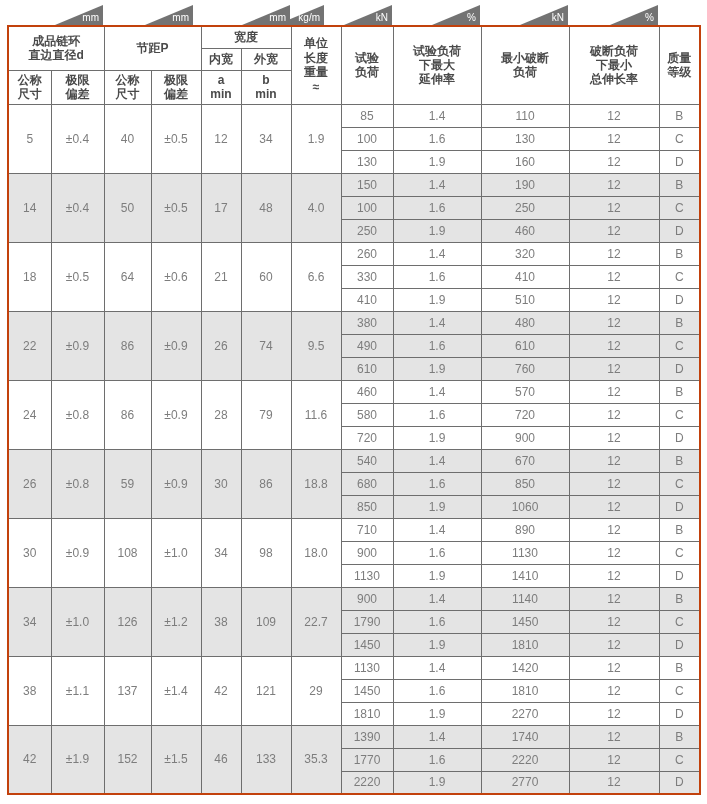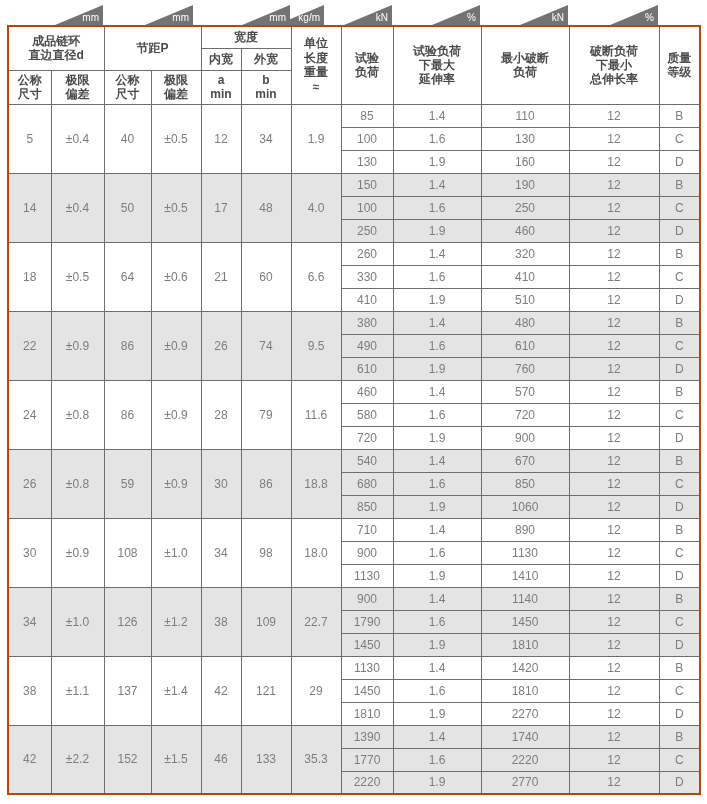--- a/index.html
+++ b/index.html
@@ -423,21 +423,21 @@
         </tr>
         <tr>
           <td>1810</td>
           <td>1.9</td>
           <td>2270</td>
           <td>12</td>
           <td>D</td>
         </tr>
         <tr class="alt group-start">
           <td rowspan="3">42</td>
-          <td rowspan="3">±2.2</td>
+          <td rowspan="3">±1.9</td>
           <td rowspan="3">152</td>
           <td rowspan="3">±1.5</td>
           <td rowspan="3">46</td>
           <td rowspan="3">133</td>
           <td rowspan="3">35.3</td>
           <td>1390</td>
           <td>1.4</td>
           <td>1740</td>
           <td>12</td>
           <td>B</td>

